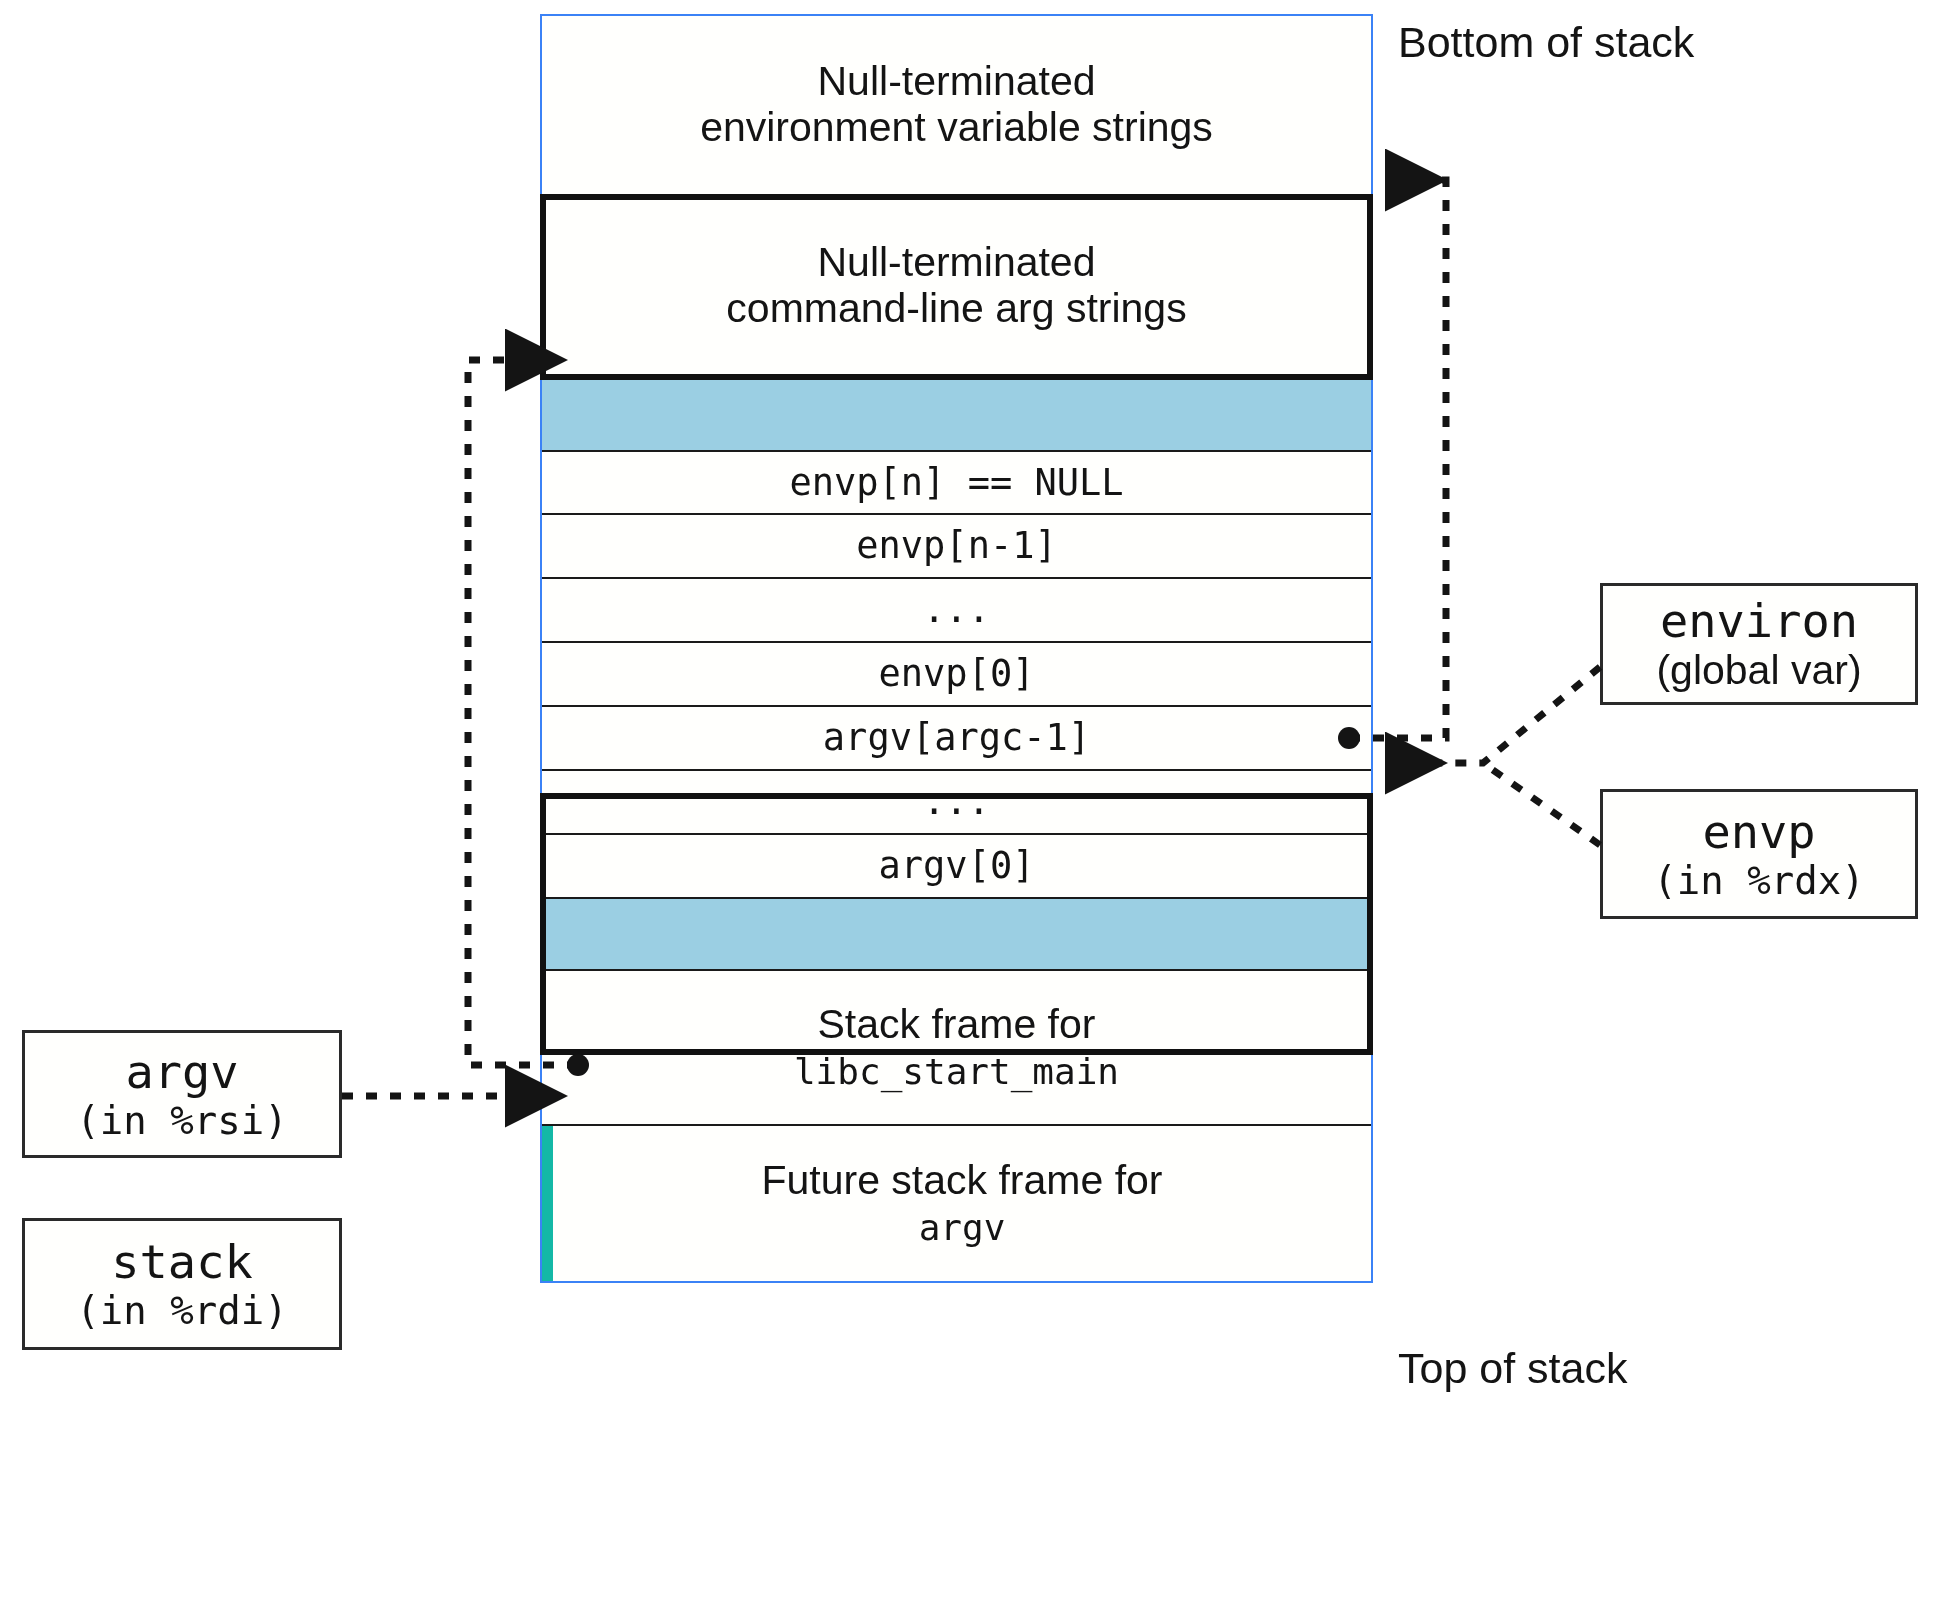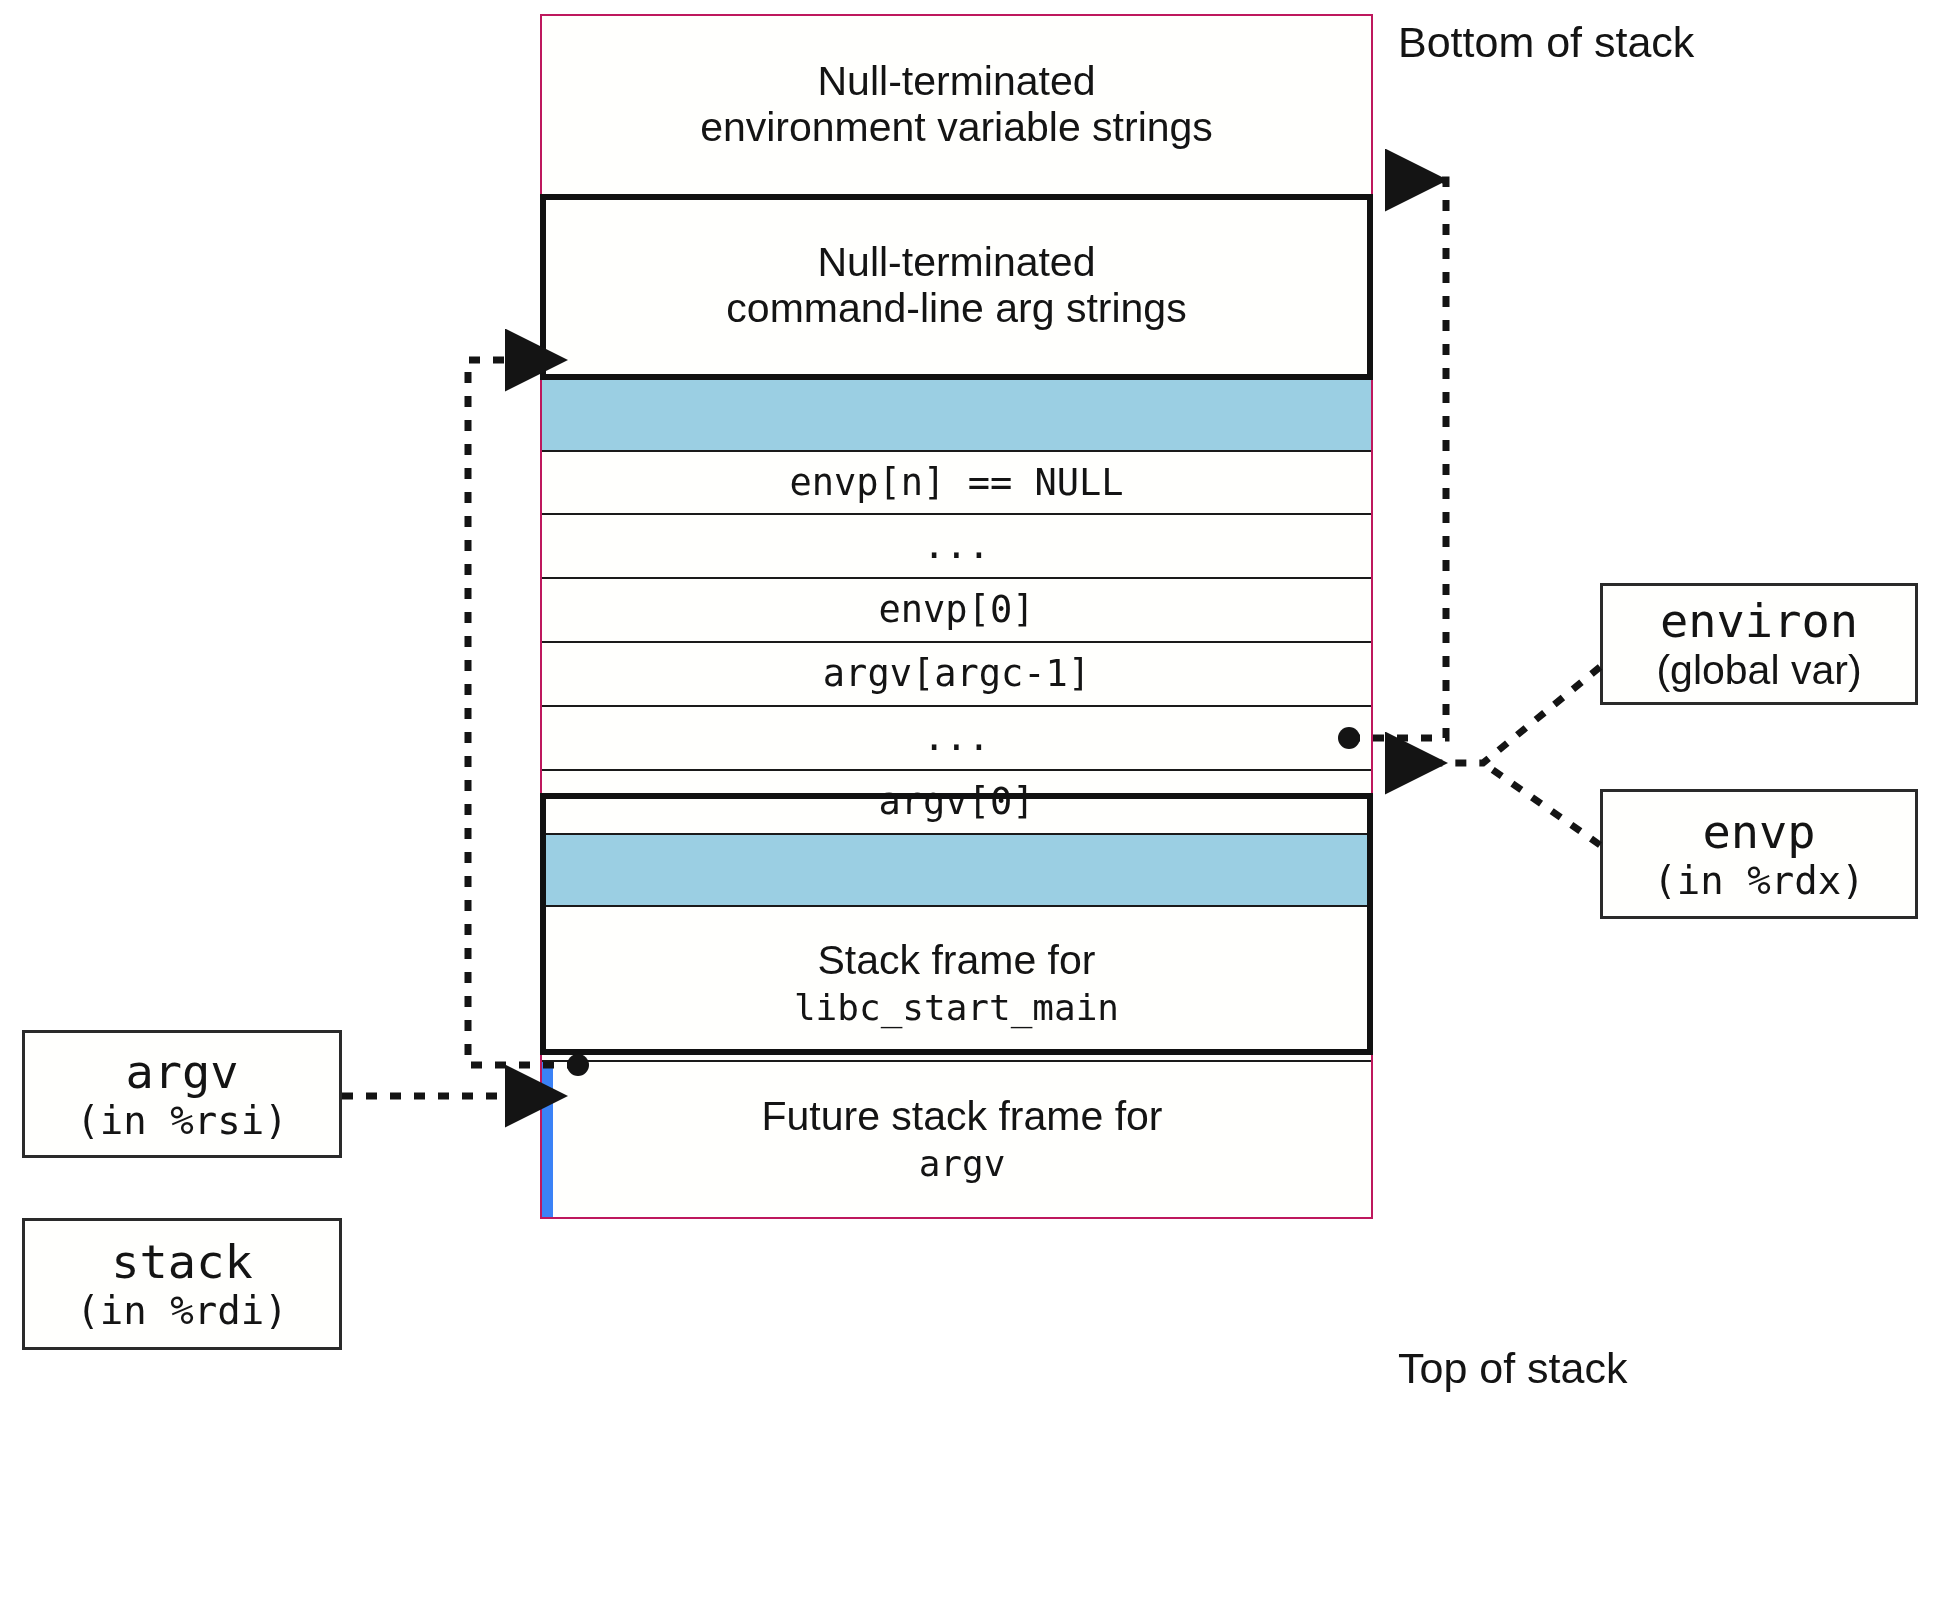--- a/index.html
+++ b/index.html
@@ -14,23 +14,23 @@
     font-family: "Liberation Sans", sans-serif;
     overflow: hidden;
   }
 
   
   #stack-table {
     position: absolute;
     left: 540px;
     top: 14px;
     width: 833px;
-    border: 2px solid #be185d;
-    box-sizing: border-box;
-    background: #3b82f6;
+    border: 2px solid #3b82f6;
+    box-sizing: border-box;
+    background: #14b8a6;
   }
   .stack-row {
     position: relative;
     box-sizing: border-box;
     border-bottom: 2px solid #1a1a1a;
     display: flex;
     align-items: center;
     justify-content: center;
     text-align: center;
     background: #fffffd;
@@ -108,20 +108,23 @@
   </div>
 
   <div class="stack-row blue" style="height:74px;">
     <div class="cell-text"></div>
   </div>
 
   <div class="stack-row r-mono" style="height:63px;">
     <div class="cell-text">envp[n] == NULL</div>
   </div>
 
+  <div class="stack-row r-mono" style="height:64px;">
+    <div class="cell-text">envp[n-1]</div>
+  </div>
 
   <div class="stack-row r-mono" style="height:64px;">
     <div class="cell-text">...</div>
   </div>
 
   <div class="stack-row r-mono" style="height:64px;">
     <div class="cell-text">envp[0]</div>
   </div>
 
 

